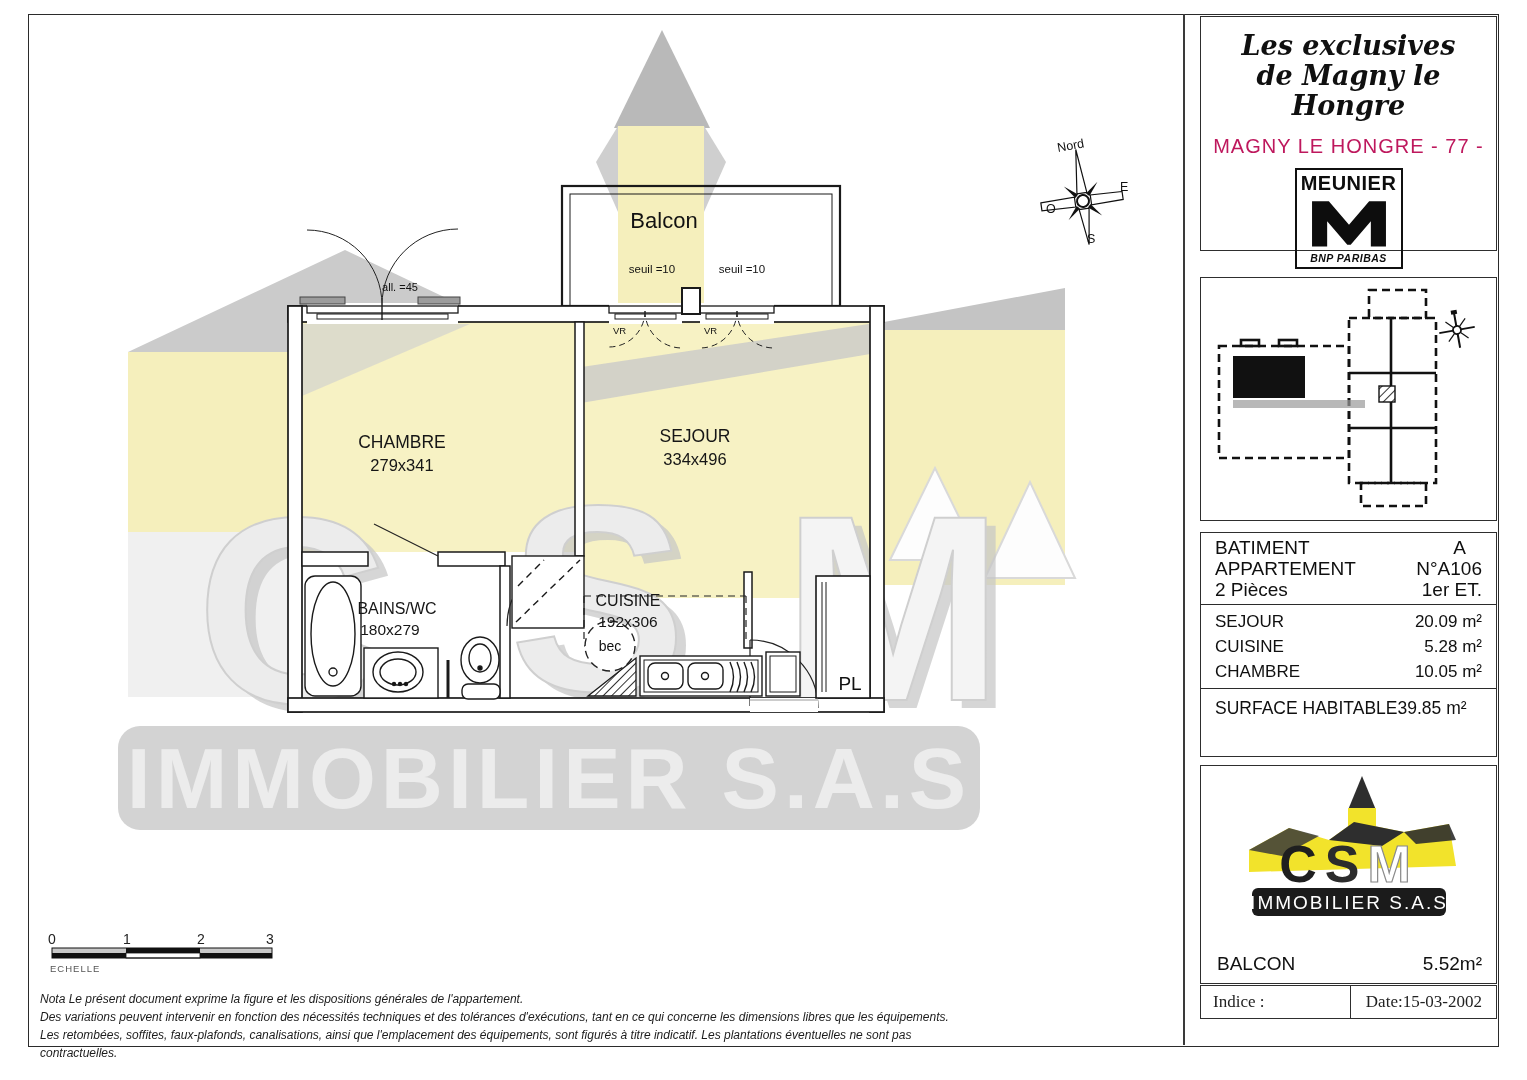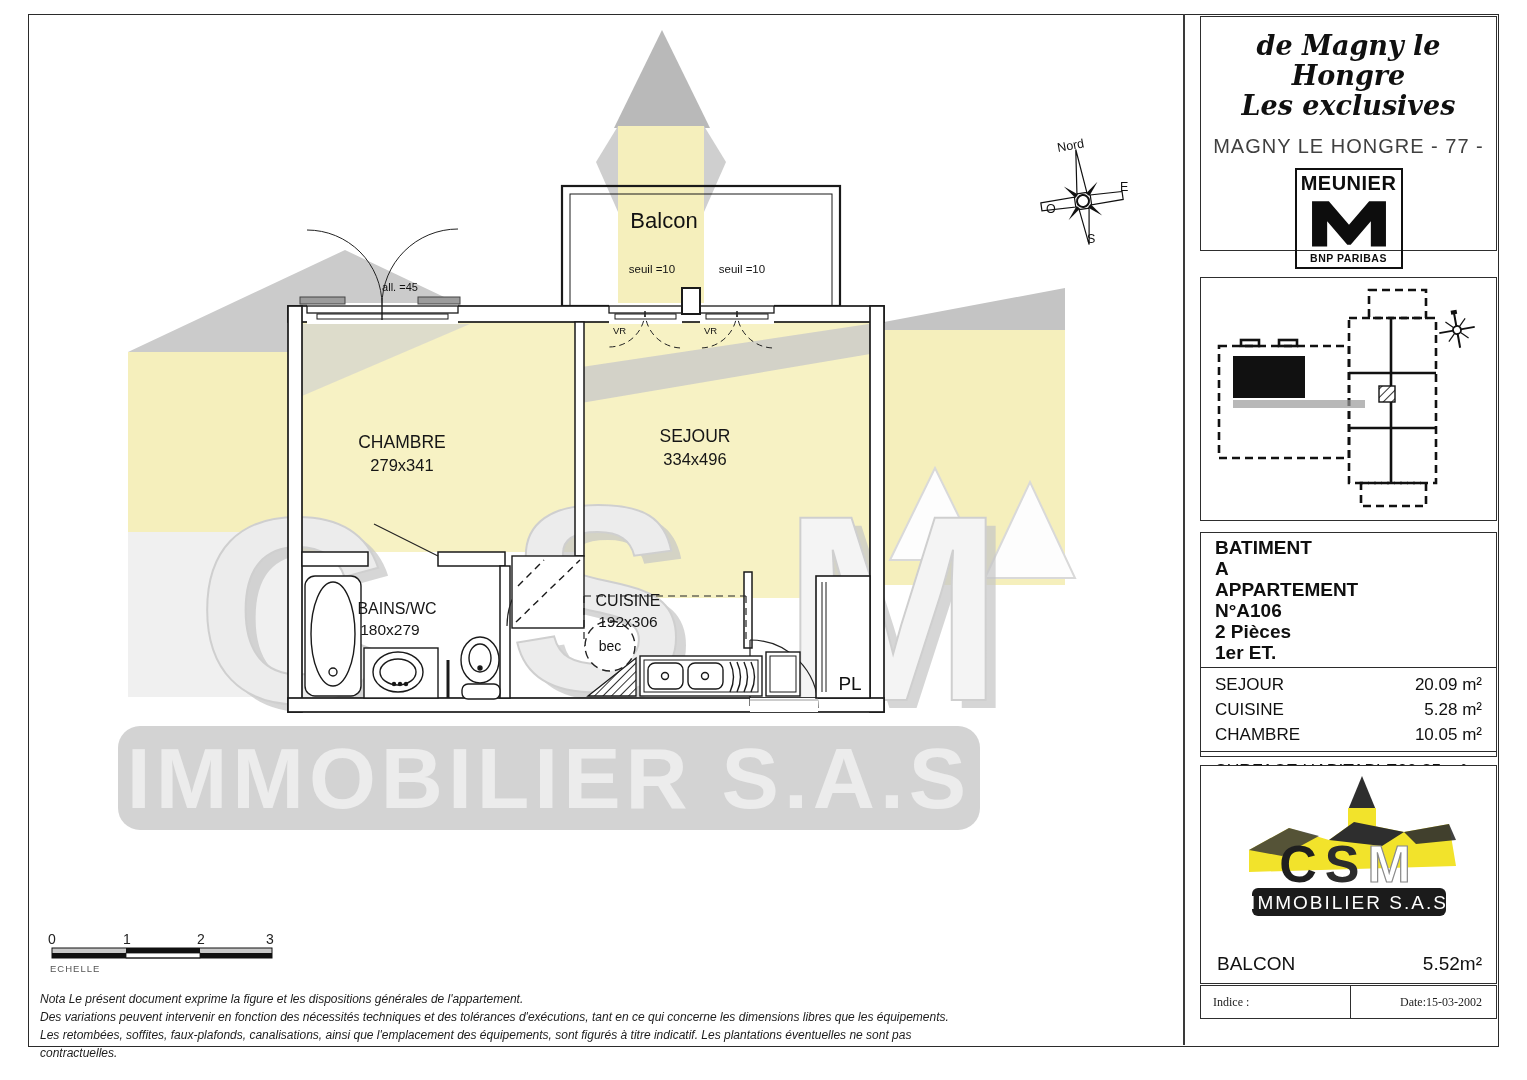--- a/index.html
+++ b/index.html
@@ -7,40 +7,40 @@
         font-family:"Liberation Sans",sans-serif;color:#141414;}
   .page-border{position:absolute;left:28px;top:14px;width:1469px;height:1031px;
         border:1.6px solid #2b2b2b;pointer-events:none;}
   .vdivider{position:absolute;left:1183px;top:14px;width:2px;height:1031px;background:#3a3a3a;}
 
   
   .rbox{position:absolute;border:1.6px solid #2e2e2e;background:#fff;box-sizing:border-box;}
   .box-title{left:1200px;top:16px;width:297px;height:235px;text-align:center;}
   .script-title{font-family:"DejaVu Serif",serif;font-style:italic;font-weight:bold;
         font-size:27px;line-height:30px;margin-top:14px;color:#101010;}
-  .city{font-size:20px;letter-spacing:1px;margin-top:14px;color:#404040;}
+  .city{font-size:20px;letter-spacing:1px;margin-top:14px;color:#be185d;}
   .meunier{width:98px;margin:10px auto 4px auto;border:2.5px solid #101010;padding:2px 3px 3px 3px;}
   .meunier-name{font-size:20px;font-weight:bold;letter-spacing:.5px;transform:scaleY(1.05);color:#0d0d0d;}
-  .meunier-sub{font-size:10.5px;font-weight:bold;letter-spacing:.5px;color:#0d0d0d;margin-top:1px;}
+  .meunier-sub{font-size:10.5px;font-weight:bold;letter-spacing:.5px;color:#0d0d0d;margin-top:1px;font-style:italic;}
 
   .box-siteplan{left:1200px;top:277px;width:297px;height:244px;}
   .box-table{left:1200px;top:532px;width:297px;height:225px;padding:4px 14px 0 14px;}
   .hdr-row{display:flex;justify-content:space-between;font-size:19px;line-height:21px;
-        font-weight:700;color:#0f0f0f;flex-direction:column;}
+        font-weight:400;color:#0f0f0f;}
   .tbl-sep{border:none;border-top:1.8px solid #2b2b2b;margin:4px -14px 4px -14px;}
   .area-row{display:flex;justify-content:space-between;font-size:17px;line-height:25px;color:#101010;}
   .total-row{display:flex;justify-content:flex-start;font-size:17.5px;line-height:30px;color:#101010;}
   .pad-r{padding-right:16px;}
 
   .box-logo{left:1200px;top:765px;width:297px;height:219px;}
   .balcon-row{position:absolute;left:16px;right:14px;bottom:8px;display:flex;
         justify-content:space-between;font-size:19px;color:#101010;}
 
   .box-footer{left:1200px;top:985px;width:297px;height:34px;display:flex;
-        font-family:"Liberation Serif",serif;font-size:12px;color:#222;}
+        font-family:"Liberation Serif",serif;font-size:17px;color:#222;}
   .footer-left{width:150px;border-right:1.6px solid #2e2e2e;display:flex;align-items:center;
         padding-left:12px;box-sizing:border-box;}
   .footer-right{flex:1;display:flex;align-items:center;justify-content:flex-end;
         padding:0 14px 0 10px;}
 
   .nota{position:absolute;left:40px;top:990px;width:945px;font-style:italic;
         font-size:12px;line-height:18px;color:#1c1c1c;}
 
   svg text{font-family:"Liberation Sans",sans-serif;}
   .serif-txt{font-family:"Liberation Serif",serif;}
@@ -275,22 +275,22 @@
     <div>Nota  Le présent document exprime la figure et les dispositions générales de l'appartement.</div>
     <div>Des variations peuvent intervenir en fonction des nécessités techniques et des tolérances d'exécutions, tant en ce qui concerne les dimensions libres que les équipements.</div>
     <div>Les retombées, soffites, faux-plafonds, canalisations, ainsi que l'emplacement des équipements, sont figurés à titre indicatif. Les plantations éventuelles ne sont pas contractuelles.</div>
   </div>
 
   <div class="page-border"></div>
   <div class="vdivider"></div>
 
   <div class="rbox box-title">
     <div class="script-title">
+      <div>Les exclusives</div>
       <div>de Magny le Hongre</div>
-      <div>Les exclusives</div>
     </div>
     <div class="city">MAGNY LE HONGRE - 77 -</div>
     <div class="meunier">
       <div class="meunier-name">MEUNIER</div>
       <svg width="84" height="56" viewBox="0 0 100 64" style="display:block;margin:0 auto;">
         <polygon points="6,60 6,6 26,6 50,34 74,6 94,6 94,60 76,60 76,30 52,58 48,58 24,30 24,60" fill="#0d0d0d"></polygon>
       </svg>
       <div class="meunier-sub">BNP PARIBAS</div>
     </div>
   </div>

